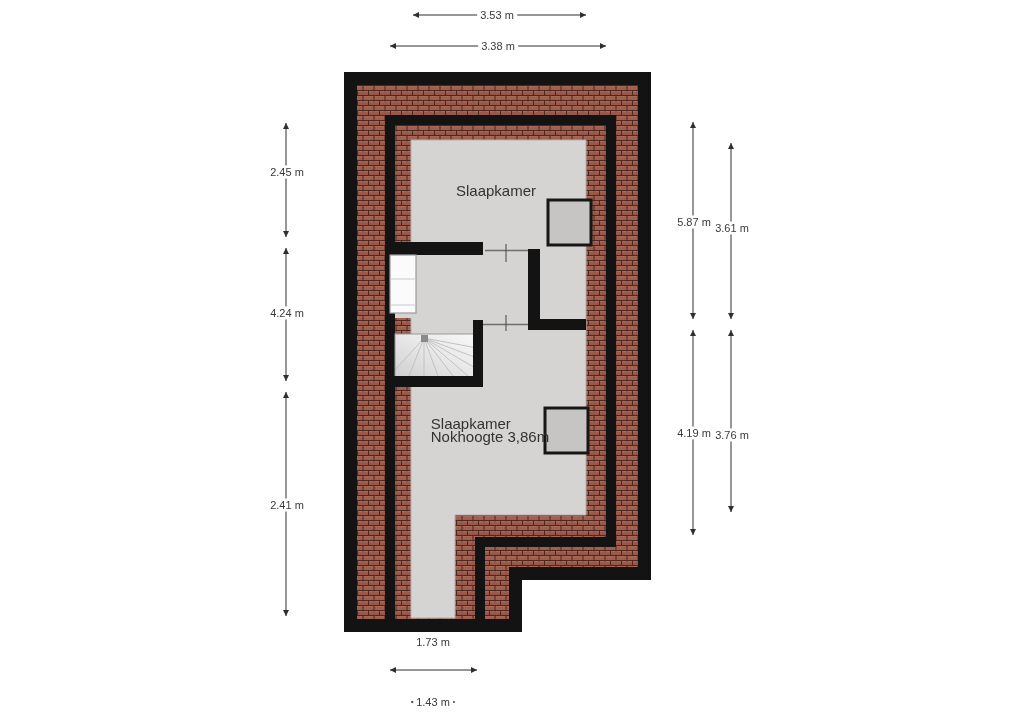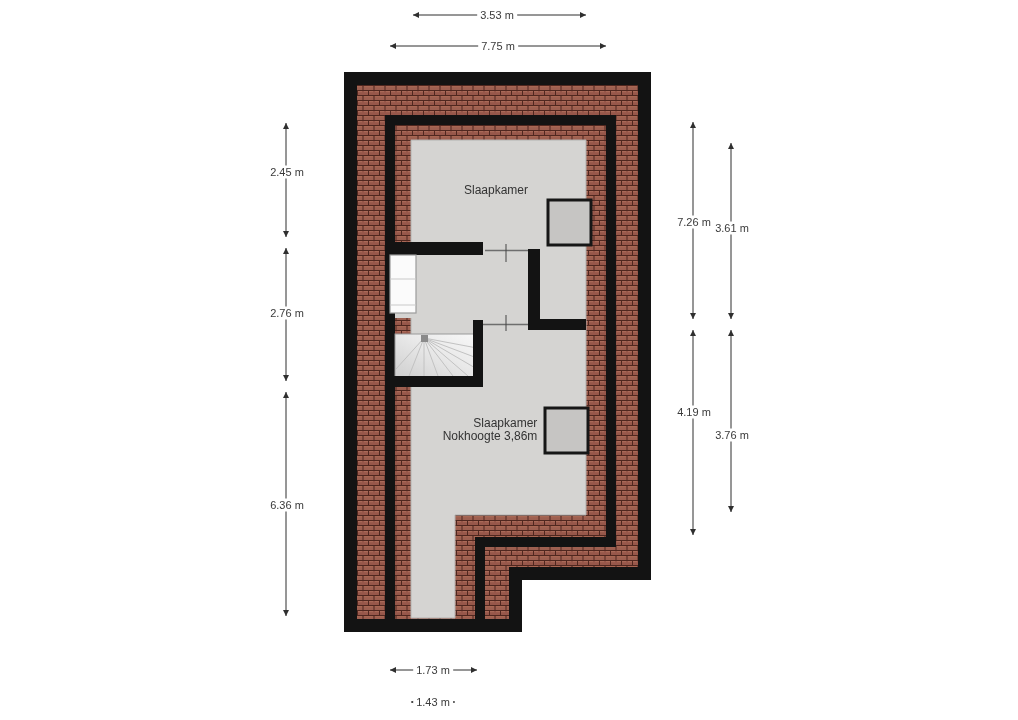--- a/index.html
+++ b/index.html
@@ -17,23 +17,23 @@
     font-size:11px;
     color:#3a3a3a;
     background:#ffffff;
     padding:0 3px;
     white-space:nowrap;
     line-height:13px;
   }
   .room{
     position:absolute;
     transform:translate(-50%,-50%);
-    font-size:12px;
+    font-size:15px;
     color:#333333;
-    text-align:right;
+    text-align:left;
     white-space:nowrap;
     line-height:13px;
     background:transparent;
   }
 </style>
 </head>
 <body>
 
 <div class="canvas">
 
@@ -119,29 +119,29 @@
       <line x1="731" y1="143" x2="731" y2="319" marker-start="url(#arr)" marker-end="url(#arr)"></line>
       <line x1="693" y1="330" x2="693" y2="535" marker-start="url(#arr)" marker-end="url(#arr)"></line>
       <line x1="731" y1="330" x2="731" y2="512" marker-start="url(#arr)" marker-end="url(#arr)"></line>
       <line x1="390" y1="670" x2="477" y2="670" marker-start="url(#arr)" marker-end="url(#arr)"></line>
       <line x1="411" y1="702" x2="420" y2="702" marker-start="url(#arr)"></line>
       <line x1="446" y1="702" x2="455" y2="702" marker-end="url(#arr)"></line>
     </g>
   </svg>
 
   <div class="dim" style="left:497px;top:15px">3.53 m</div>
-  <div class="dim" style="left:498px;top:46px">7.75 m</div>
+  <div class="dim" style="left:498px;top:46px">3.38 m</div>
   <div class="dim" style="left:287px;top:172px">2.45 m</div>
-  <div class="dim" style="left:287px;top:313px">2.76 m</div>
-  <div class="dim" style="left:287px;top:505px">6.36 m</div>
-  <div class="dim" style="left:694px;top:222px">7.26 m</div>
+  <div class="dim" style="left:287px;top:313px">4.24 m</div>
+  <div class="dim" style="left:287px;top:505px">2.41 m</div>
+  <div class="dim" style="left:694px;top:222px">5.87 m</div>
   <div class="dim" style="left:732px;top:228px">3.61 m</div>
-  <div class="dim" style="left:694px;top:412px">4.19 m</div>
+  <div class="dim" style="left:694px;top:433px">4.19 m</div>
   <div class="dim" style="left:732px;top:435px">3.76 m</div>
-  <div class="dim" style="left:433px;top:670px">1.73 m</div>
+  <div class="dim" style="left:433px;top:642px">1.73 m</div>
   <div class="dim" style="left:433px;top:702px">1.43 m</div>
 
   <div class="room" style="left:496px;top:190px">Slaapkamer</div>
   <div class="room" style="left:490px;top:430px">
     <div>Slaapkamer</div>
     <div>Nokhoogte 3,86m</div>
   </div>
 
 </div>
 

